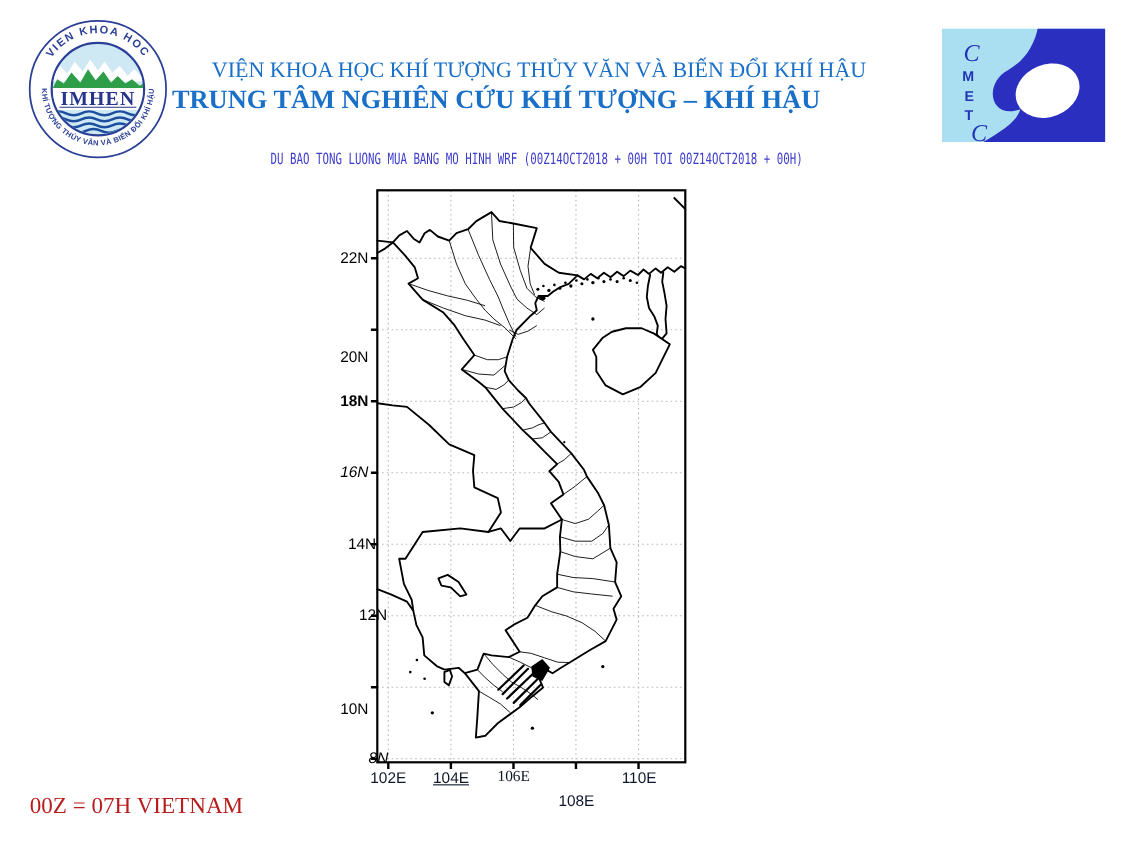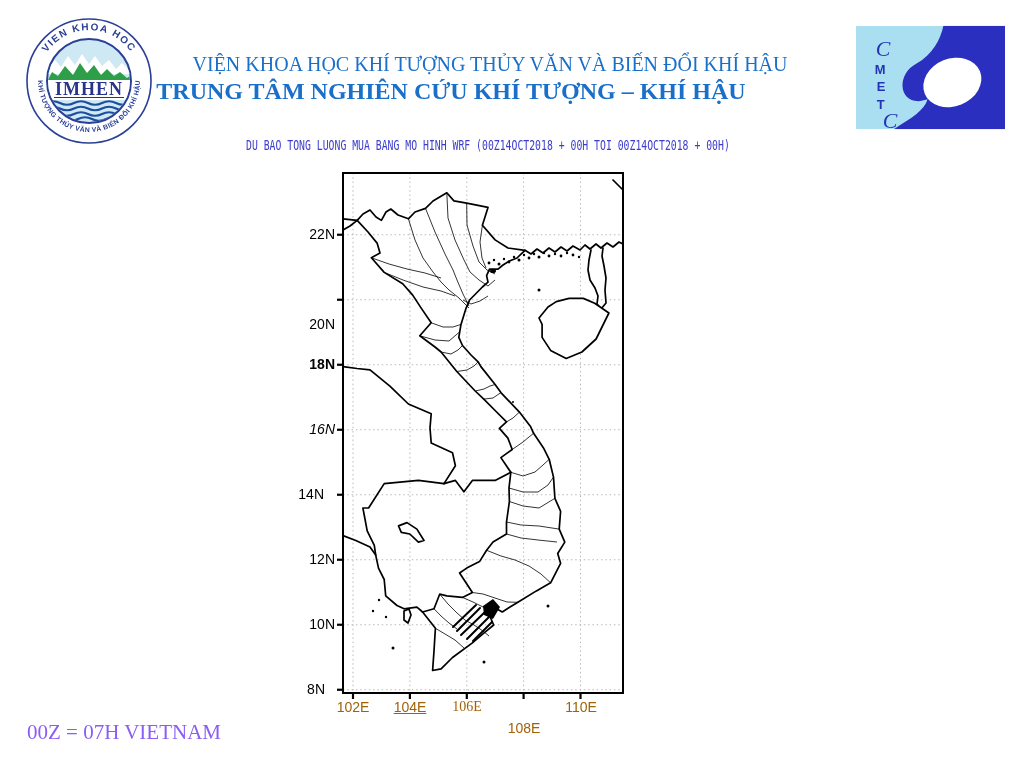--- a/index.html
+++ b/index.html
@@ -9,23 +9,23 @@
   .title1{left:140px;top:50px;width:700px;text-align:center;
           font-family:"Liberation Serif","DejaVu Serif",serif;
           font-size:20px;line-height:28px;color:#1a70c8;white-space:nowrap;}
   .title2{left:151px;top:78px;width:600px;text-align:center;
           font-family:"Liberation Serif","DejaVu Serif",serif;
           font-size:24px;line-height:26px;font-weight:bold;color:#1a70c8;white-space:nowrap;}
   .subtitle{left:156px;top:136px;width:600px;text-align:center;
             font-family:"DejaVu Sans Mono",monospace;font-size:14px;line-height:18px;
             color:#3d3dcc;white-space:nowrap;transform:scaleX(0.70);transform-origin:50% 50%;}
   .footer{left:27px;top:720px;font-family:"Liberation Serif","DejaVu Serif",serif;
-          font-size:21px;color:#8b5cf6;white-space:nowrap;}
+          font-size:21px;color:#b91c1c;white-space:nowrap;}
   .latlbl{width:44px;text-align:right;font-size:14px;color:#000;height:16px;line-height:16px;}
-  .lonlbl{width:48px;text-align:center;font-size:14px;color:#a16207;height:16px;line-height:16px;}
+  .lonlbl{width:48px;text-align:center;font-size:14px;color:#0f172a;height:16px;line-height:16px;}
   svg text{user-select:none;}
 </style>
 </head>
 <body>
 
 <svg class="abs" style="left:22px;top:14px;" width="134" height="134" viewBox="0 0 134 134">
   <defs>
     <clipPath id="imhenClip">
         <circle cx="67" cy="67" r="41"></circle>
       </clipPath>
@@ -200,24 +200,24 @@
       <line x1="129.8" y1="526" x2="129.8" y2="532"></line>
         <line x1="186.6" y1="526" x2="186.6" y2="532"></line>
       <line x1="243.5" y1="526" x2="243.5" y2="532"></line>
     </g>
   </svg>
 
   <div class="abs latlbl" style="left:291px;top:226px;">22N</div>
   <div class="abs latlbl" style="left:291px;top:291px;margin-top:25px;">20N</div>
   <div class="abs latlbl" style="left:291px;top:356px;font-weight:bold;">18N</div>
   <div class="abs latlbl" style="left:291px;top:421px;font-style:italic;">16N</div>
-  <div class="abs latlbl" style="left:280px;top:486px;">14N</div>
-  <div class="abs latlbl" style="left:291px;top:551px;">12N</div>
-  <div class="abs latlbl" style="left:291px;top:616px;">10N</div>
-  <div class="abs latlbl" style="left:281px;top:681px;">8N</div>
+  <div class="abs latlbl" style="left:298px;top:486px;">14N</div>
+  <div class="abs latlbl" style="left:308px;top:551px;">12N</div>
+  <div class="abs latlbl" style="left:291px;top:636px;">10N</div>
+  <div class="abs latlbl" style="left:309px;top:681px;font-style:italic;">8N</div>
   <div class="abs lonlbl" style="left:329px;top:699px;">102E</div>
   <div class="abs lonlbl" style="left:386px;top:699px;text-decoration:underline;">104E</div>
   <div class="abs lonlbl" style="left:443px;top:699px;font-family:Liberation Serif, serif;">106E</div>
   <div class="abs lonlbl" style="left:500px;top:699px;margin-top:21px;">108E</div>
   <div class="abs lonlbl" style="left:557px;top:699px;">110E</div>
 </div>
 
 <div class="abs footer">00Z = 07H VIETNAM</div>
 
 </body></html>

